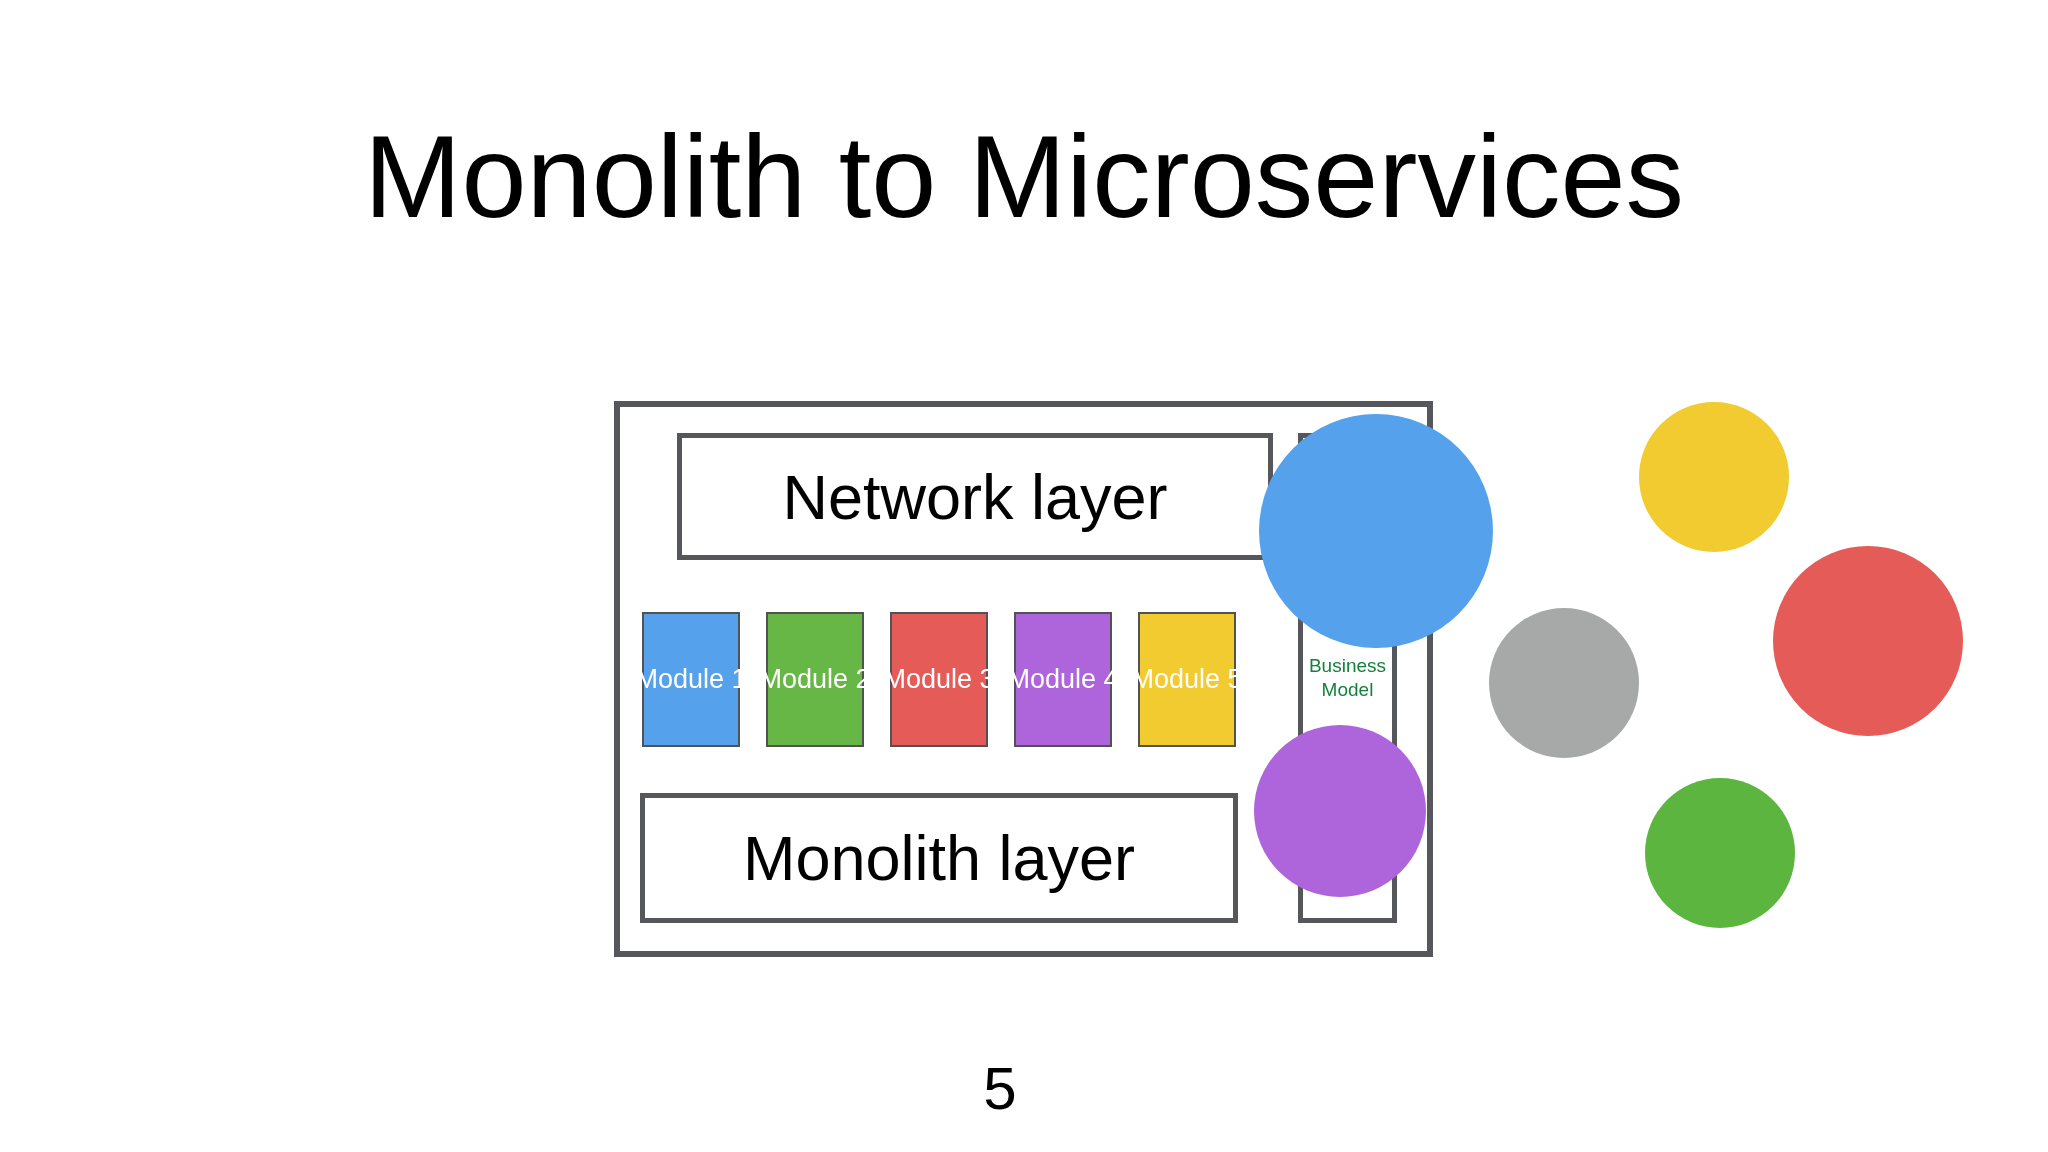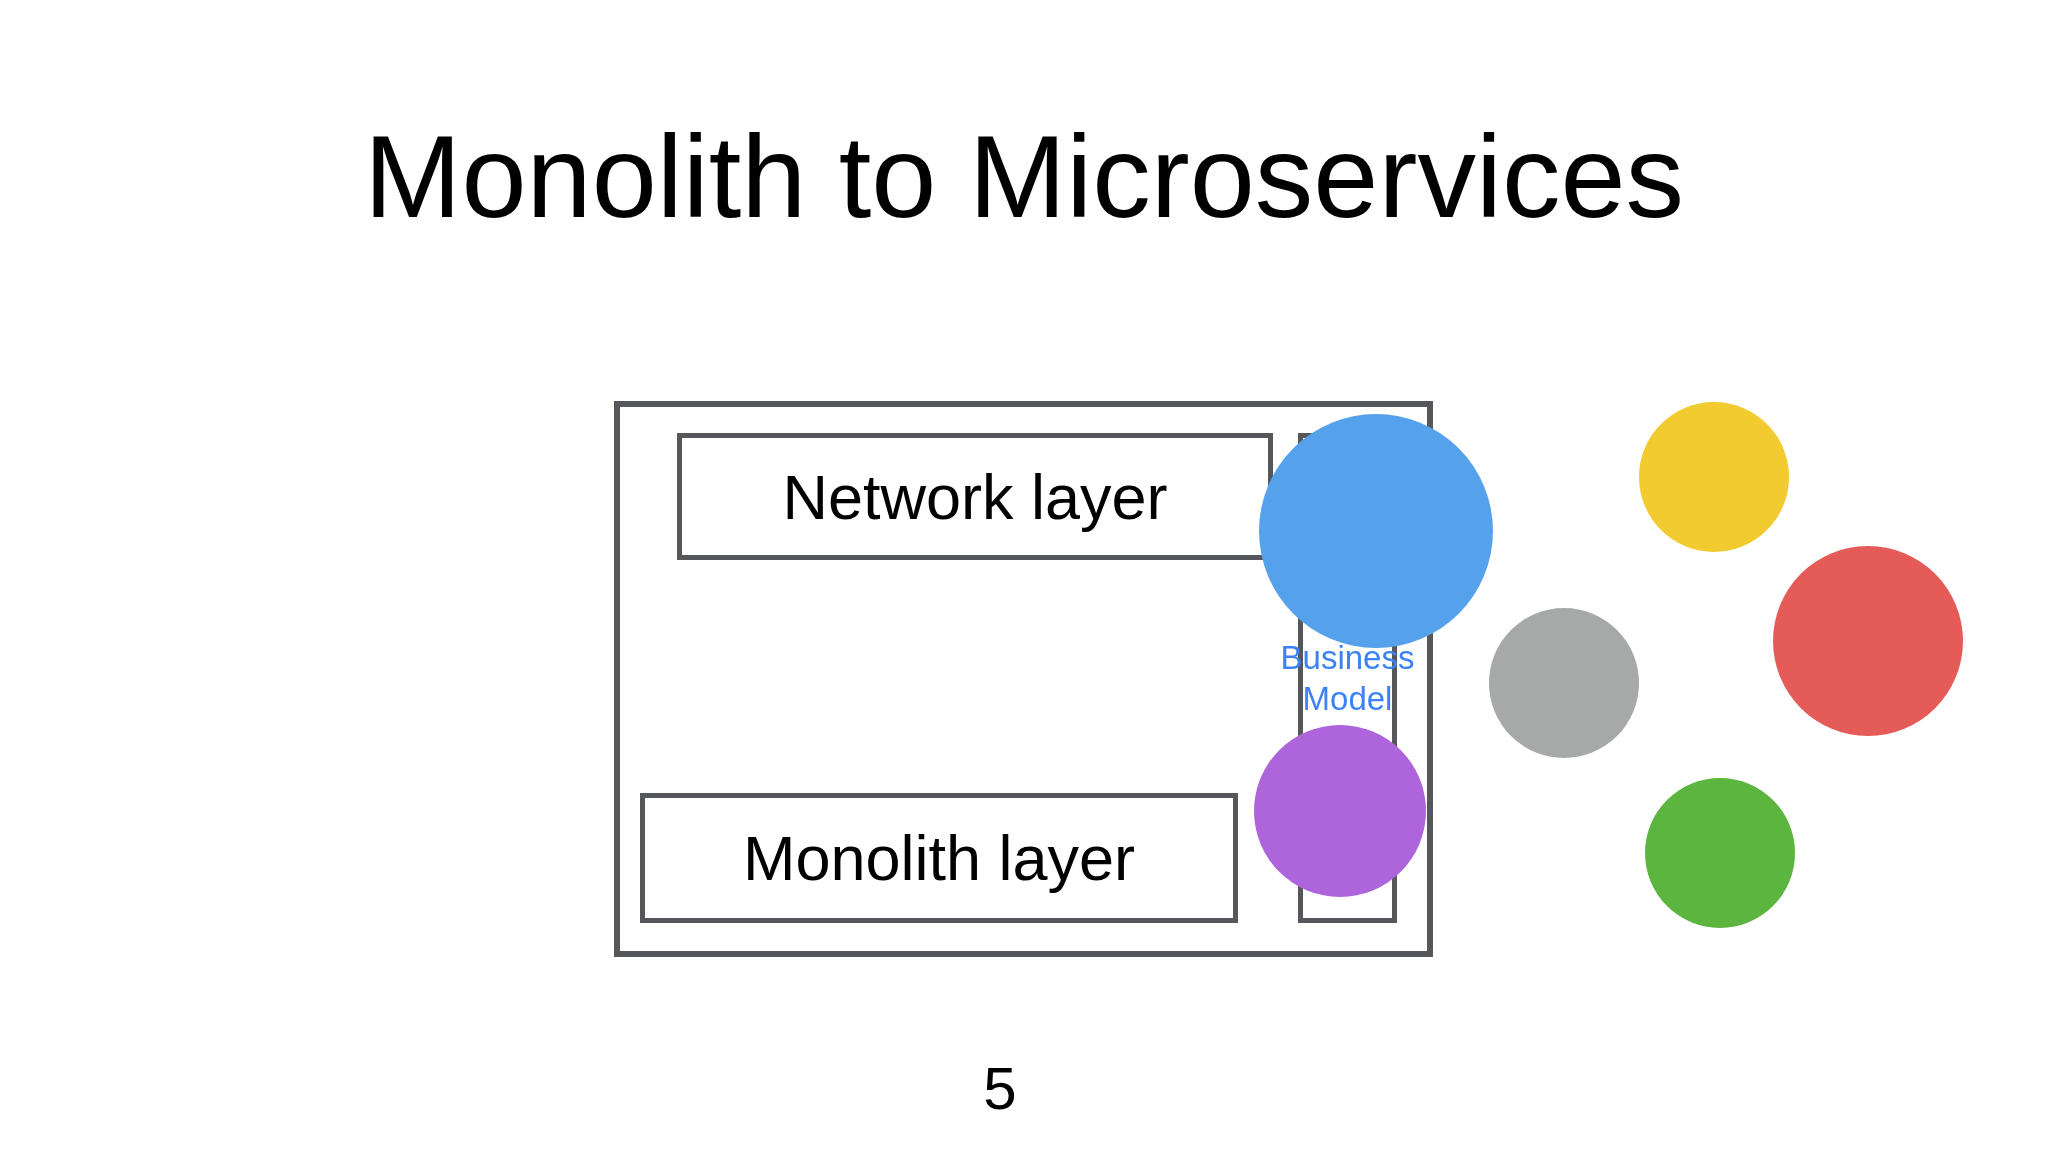--- a/index.html
+++ b/index.html
@@ -65,25 +65,25 @@
 
   
   .business-box {
     left: 1298px; top: 433px; width: 99px; height: 490px;
     border: 5px solid #55575B;
     background: #ffffff;
     display: flex; align-items: center; justify-content: center;
     z-index: 2;
   }
   .business-label {
-    font-size: 33px;
+    font-size: 19px;
     line-height: 1.25;
     text-align: center;
     white-space: pre-line;
-    color: #3b82f6;
+    color: #15803d;
   }
 
   
   .circle { border-radius: 50%; z-index: 3; }
   .circle-blue   { left: 1259px; top: 414px; width: 234px; height: 234px; }
   .circle-purple { left: 1254px; top: 725px; width: 172px; height: 172px; }
   .circle-yellow { left: 1639px; top: 402px; width: 150px; height: 150px; }
   .circle-red    { left: 1773px; top: 546px; width: 190px; height: 190px; }
   .circle-gray   { left: 1489px; top: 608px; width: 150px; height: 150px; }
   .circle-green  { left: 1645px; top: 778px; width: 150px; height: 150px; }
@@ -103,20 +103,37 @@
 <div class="slide">
 
   <div class="abs title">Monolith to Microservices</div>
 
   <div class="abs monolith-box"></div>
 
   <div class="abs layer-box network-box">
     <span>Network layer</span>
   </div>
 
+  <div class="abs modules-row">
+    <div class="module" style="background: rgb(85, 161, 236);">
+      <span>Module 1</span>
+    </div>
+    <div class="module" style="background: rgb(103, 183, 71);">
+      <span>Module 2</span>
+    </div>
+    <div class="module" style="background: rgb(228, 91, 88);">
+      <span>Module 3</span>
+    </div>
+    <div class="module" style="background: rgb(174, 101, 219);">
+      <span>Module 4</span>
+    </div>
+    <div class="module" style="background: rgb(241, 203, 47);">
+      <span>Module 5</span>
+    </div>
+  </div>
 
   <div class="abs layer-box database-box">
     <span>Monolith layer</span>
   </div>
 
   <div class="abs business-box">
     <span class="business-label">Business
 Model</span>
   </div>
 

